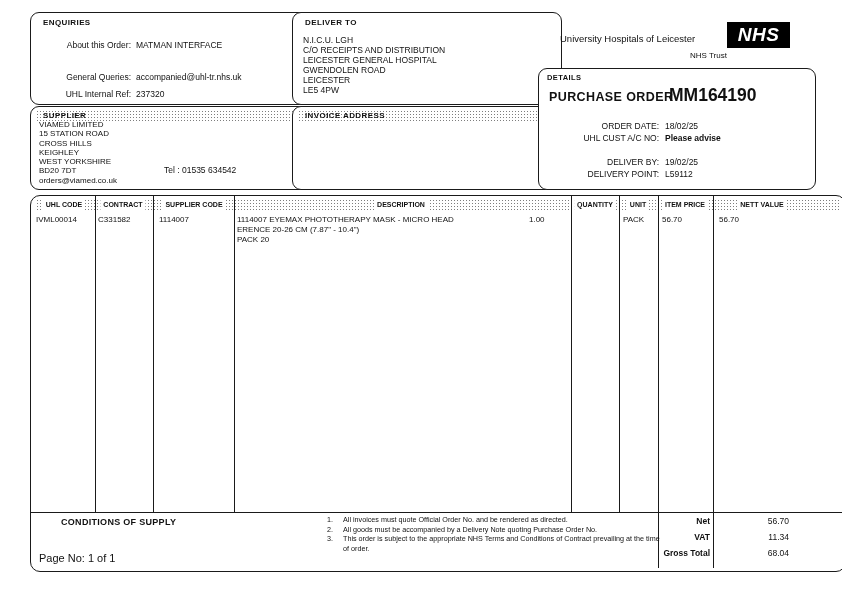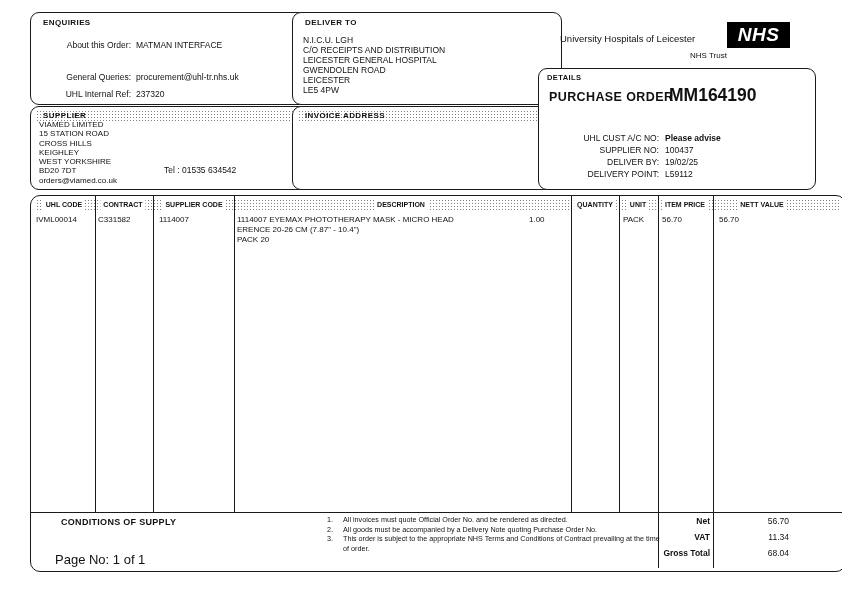--- a/index.html
+++ b/index.html
@@ -35,21 +35,21 @@
 <body>
 
 <div class="page">
 
   <div class="box" style="left:30px;top:12px;width:256px;height:91px">
     <div class="sect-title" style="left:12px;top:5px">ENQUIRIES</div>
     <div class="kv" style="top:27px">
       <span class="kv-label">About this Order:</span><span class="kv-value">MATMAN INTERFACE</span>
     </div>
     <div class="kv" style="top:59px">
-      <span class="kv-label">General Queries:</span><span class="kv-value">procurement@uhl-tr.nhs.uk</span>
+      <span class="kv-label">General Queries:</span><span class="kv-value">accompanied@uhl-tr.nhs.uk</span>
     </div>
     <div class="kv" style="top:76px">
       <span class="kv-label">UHL Internal Ref:</span><span class="kv-value">237320</span>
     </div>
   </div>
 
   <div class="box" style="left:292px;top:12px;width:244px;height:91px">
     <div class="sect-title" style="left:12px;top:5px">DELIVER TO</div>
     <div class="addr" style="left:10px;top:22px">
       <div>N.I.C.U. LGH</div>
@@ -86,25 +86,25 @@
 
   <div class="box" style="left:292px;top:106px;width:244px;height:82px">
     <div class="dither" style="position:absolute;left:5px;top:3px;right:5px;height:11px"></div>
     <div class="sect-title" style="left:12px;top:4px">INVOICE ADDRESS</div>
   </div>
 
   <div class="box" style="left:538px;top:68px;width:252px;height:120px">
     <div class="sect-title" style="left:8px;top:4px;font-size:7.5px">DETAILS</div>
     <div class="abs b" style="left:10px;top:21px;font-size:12.5px;letter-spacing:.4px">PURCHASE ORDER</div>
     <div class="abs b" style="left:130px;top:16px;font-size:17.5px">MM164190</div>
+    <div class="dkv" style="top:52px">
+      <span class="dkv-label">ORDER DATE:</span><span>18/02/25</span>
+    </div>
     <div class="dkv" style="top:64px">
       <span class="dkv-label">UHL CUST A/C NO:</span><span class="b">Please advise</span>
-    </div>
-    <div class="dkv" style="top:76px">
-      <span class="dkv-label">SUPPLIER NO:</span><span>100437</span>
     </div>
     <div class="dkv" style="top:88px">
       <span class="dkv-label">DELIVER BY:</span><span>19/02/25</span>
     </div>
     <div class="dkv" style="top:100px">
       <span class="dkv-label">DELIVERY POINT:</span><span>L59112</span>
     </div>
   </div>
 
   <div class="box" style="left:30px;top:195px;width:790px;height:375px;border-radius:10px">
@@ -154,16 +154,16 @@
       </div>
     </div>
 
     <div class="tot-label" style="top:320px">Net</div>
     <div class="tot-value" style="top:320px">56.70</div>
     <div class="tot-label" style="top:336px">VAT</div>
     <div class="tot-value" style="top:336px">11.34</div>
     <div class="tot-label" style="top:352px">Gross Total</div>
     <div class="tot-value" style="top:352px">68.04</div>
 
-    <div class="abs" style="left:24px;top:356px;font-size:13px">Page No: 1 of 1</div>
+    <div class="abs" style="left:8px;top:356px;font-size:11px">Page No: 1 of 1</div>
   </div>
 
 </div>
 
 </body></html>

